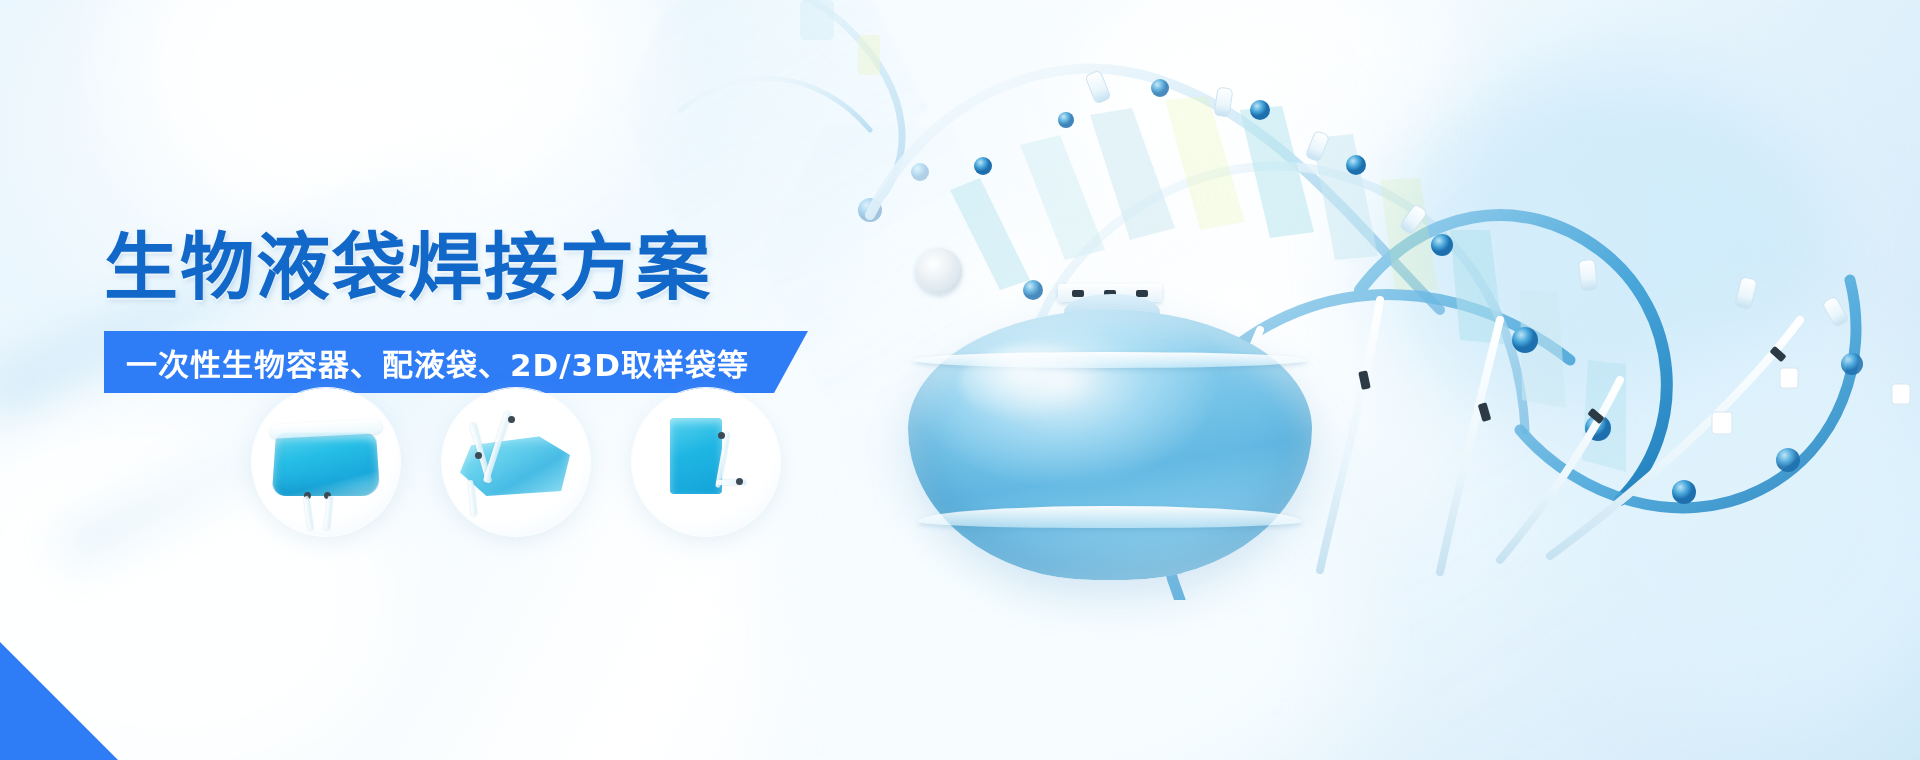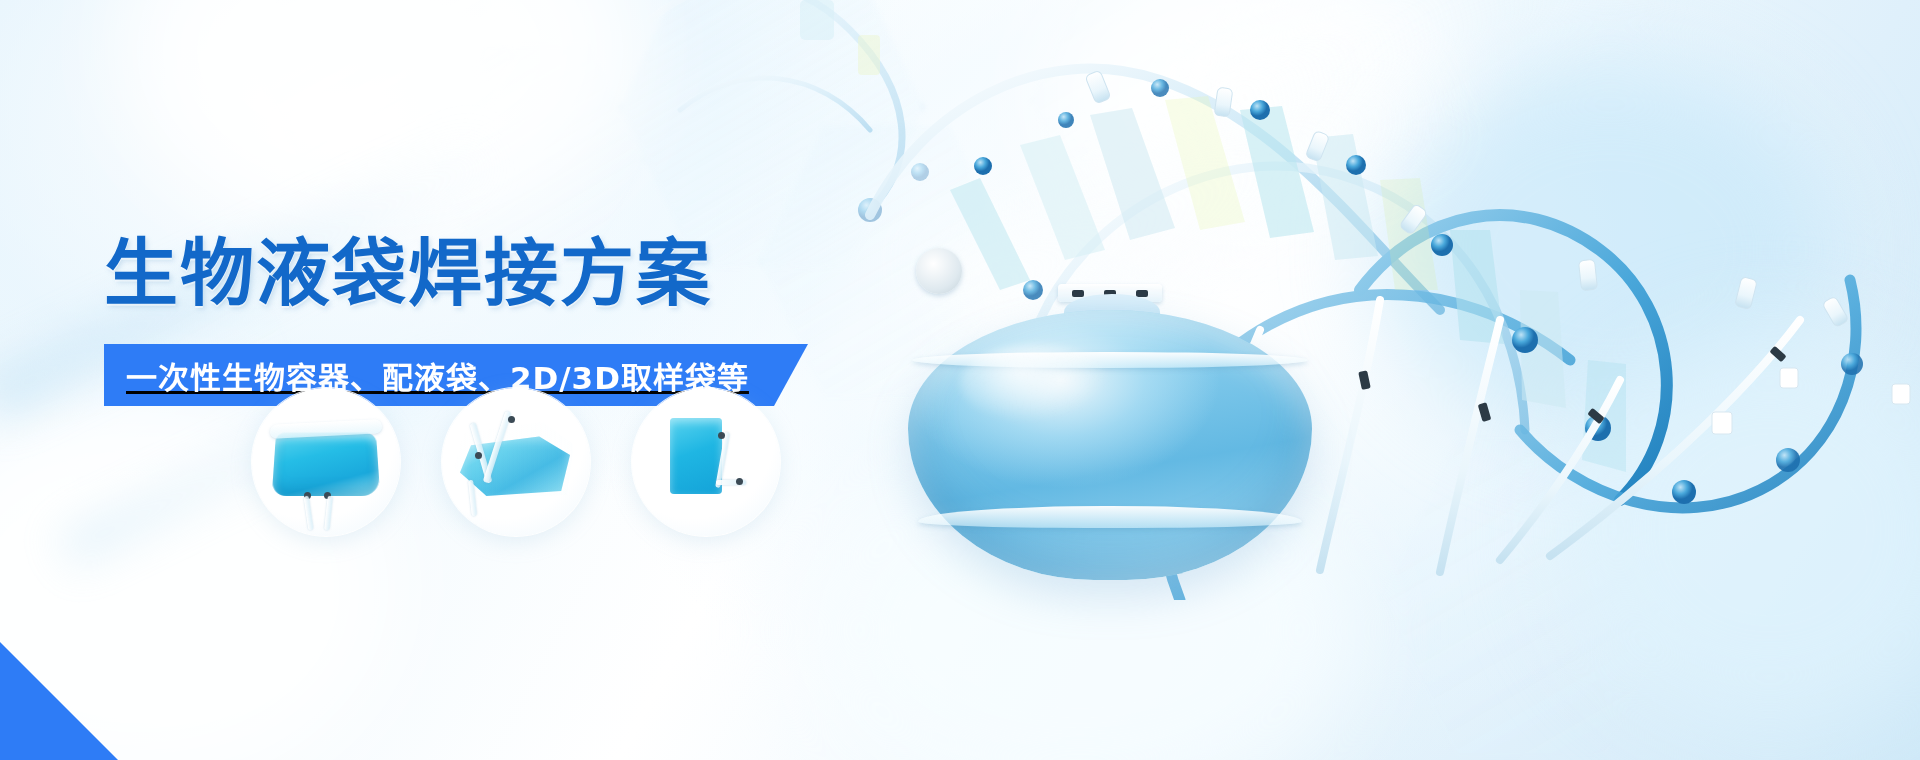--- a/index.html
+++ b/index.html
@@ -36,35 +36,35 @@
     transform:rotate(-24deg);
   }
   .lab-bar{
     position:absolute;filter:blur(20px);opacity:.5;
     background:linear-gradient(100deg,rgba(169,215,242,.75),rgba(255,255,255,.15));
     transform:rotate(-26deg);border-radius:14px;
   }
 
   
   .headline{
-    position:absolute;left:104px;top:182px;
+    position:absolute;left:104px;top:176px;
     font-family:"DejaVu Sans","Liberation Sans",sans-serif;
     font-size:74px;line-height:82px;font-weight:bold;
     letter-spacing:2px;color:#1268c9;
     text-shadow:0 2px 0 rgba(255,255,255,.55), 2px 3px 5px rgba(120,170,210,.30);
     white-space:nowrap;
   }
 
   
   .subbar{
-    position:absolute;left:104px;top:344px;
+    position:absolute;left:104px;top:331px;
     height:62px;width:704px;
     background:#2e7cf6;
     clip-path:polygon(0 0, 100% 0, calc(100% - 34px) 100%, 0 100%);
-    display:flex;align-items:center;text-decoration:underline;
+    display:flex;align-items:center;
   }
   .subbar-text{
     color:#ffffff;font-size:31px;font-weight:bold;letter-spacing:1px;
     font-family:"DejaVu Sans","Liberation Sans",sans-serif;
     padding-left:22px;white-space:nowrap;
   }
 
   
   .circles{position:absolute;left:252px;top:388px;width:600px;height:230px;}
   .circle{

